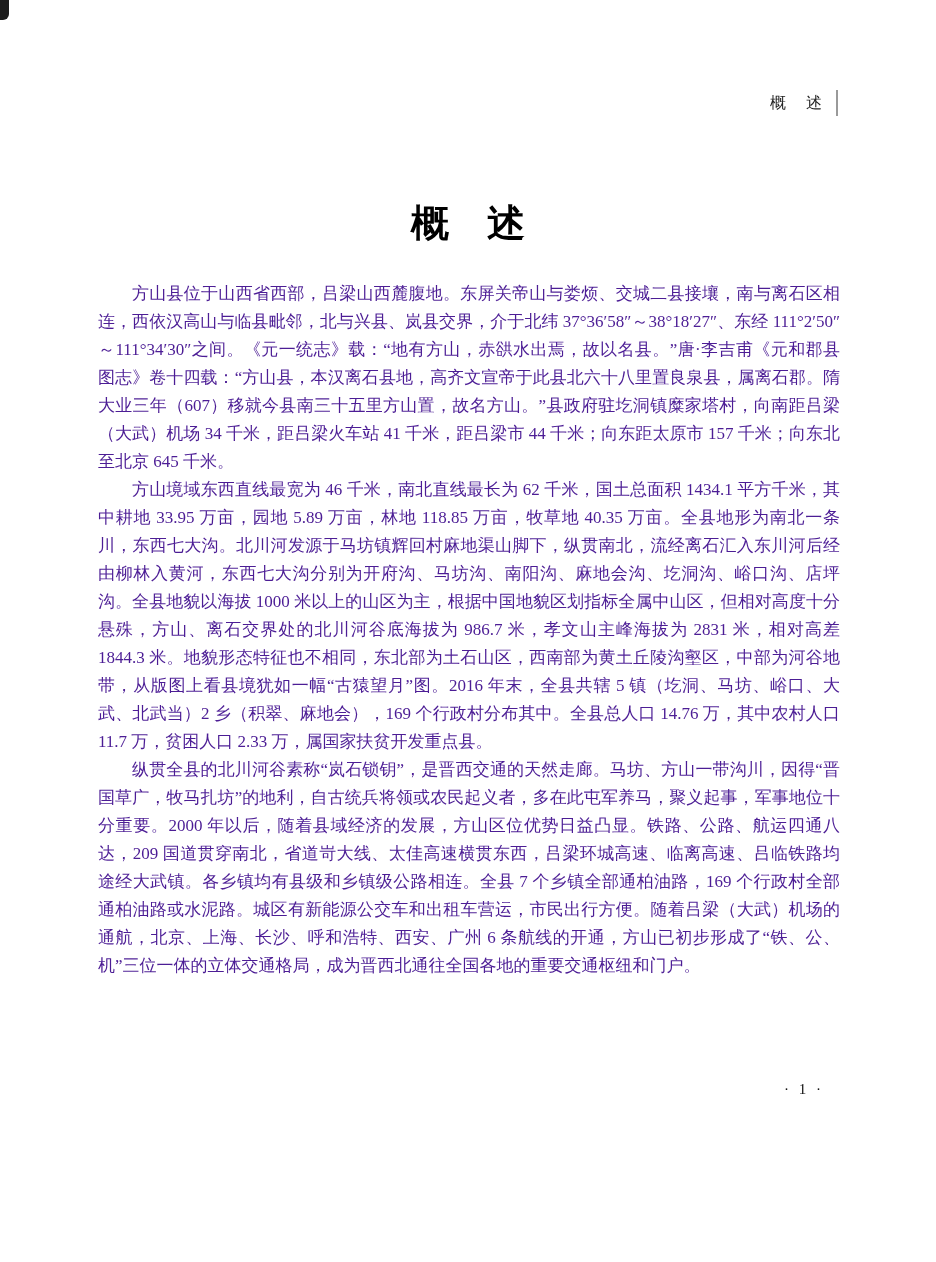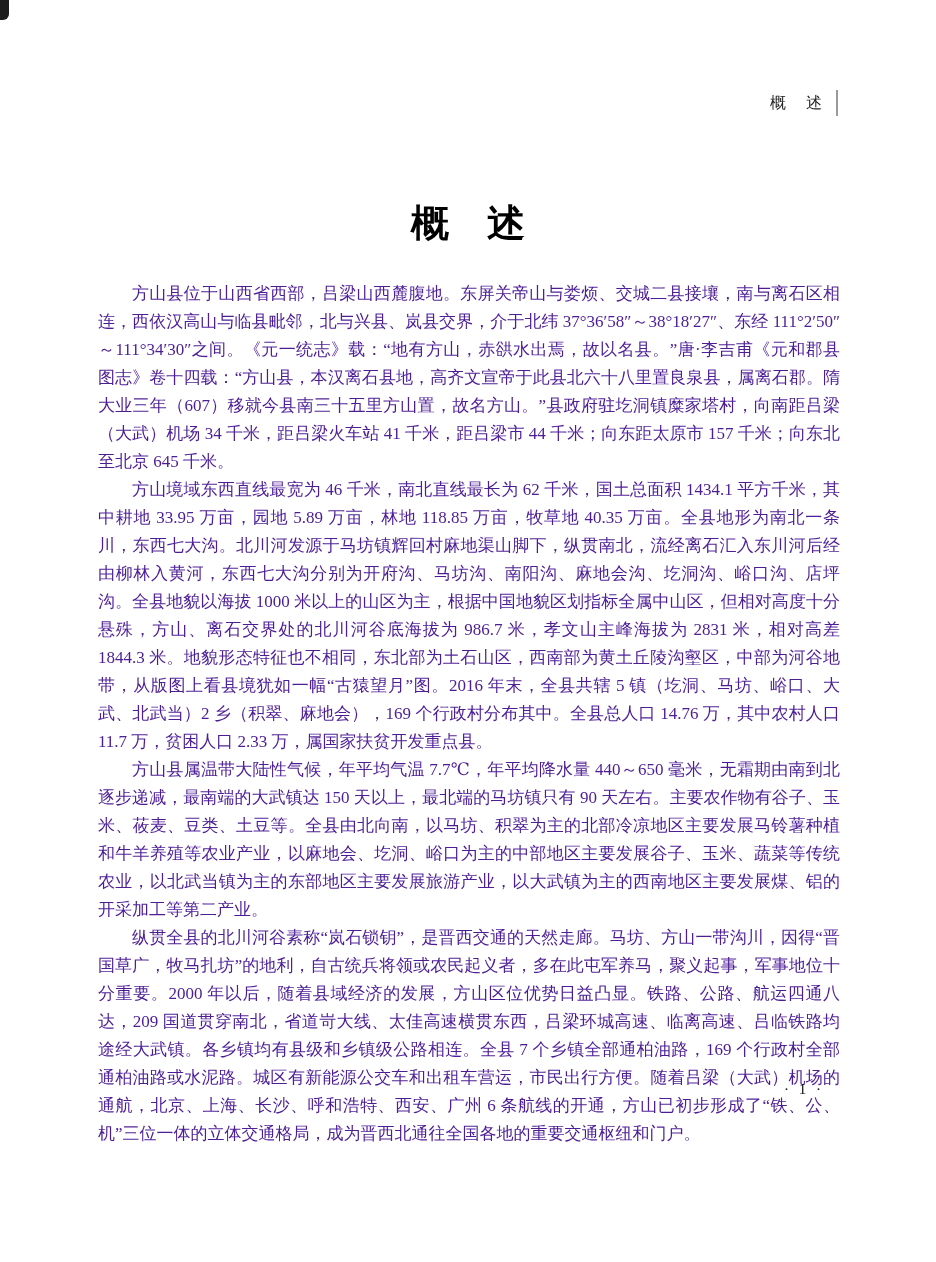--- a/index.html
+++ b/index.html
@@ -89,19 +89,18 @@
   <div class="running-head">
     <span class="rh-text">概　述</span>
     <span class="rh-rule"></span>
   </div>
 
   <h1 class="doc-title">概　述</h1>
 
   <div class="doc-body">
     <p>方山县位于山西省西部，吕梁山西麓腹地。东屏关帝山与娄烦、交城二县接壤，南与离石区相连，西依汉高山与临县毗邻，北与兴县、岚县交界，介于北纬 37°36′58″～38°18′27″、东经 111°2′50″～111°34′30″之间。《元一统志》载：“地有方山，赤谼水出焉，故以名县。”唐·李吉甫《元和郡县图志》卷十四载：“方山县，本汉离石县地，高齐文宣帝于此县北六十八里置良泉县，属离石郡。隋大业三年（607）移就今县南三十五里方山置，故名方山。”县政府驻圪洞镇糜家塔村，向南距吕梁（大武）机场 34 千米，距吕梁火车站 41 千米，距吕梁市 44 千米；向东距太原市 157 千米；向东北至北京 645 千米。</p>
     <p>方山境域东西直线最宽为 46 千米，南北直线最长为 62 千米，国土总面积 1434.1 平方千米，其中耕地 33.95 万亩，园地 5.89 万亩，林地 118.85 万亩，牧草地 40.35 万亩。全县地形为南北一条川，东西七大沟。北川河发源于马坊镇辉回村麻地渠山脚下，纵贯南北，流经离石汇入东川河后经由柳林入黄河，东西七大沟分别为开府沟、马坊沟、南阳沟、麻地会沟、圪洞沟、峪口沟、店坪沟。全县地貌以海拔 1000 米以上的山区为主，根据中国地貌区划指标全属中山区，但相对高度十分悬殊，方山、离石交界处的北川河谷底海拔为 986.7 米，孝文山主峰海拔为 2831 米，相对高差 1844.3 米。地貌形态特征也不相同，东北部为土石山区，西南部为黄土丘陵沟壑区，中部为河谷地带，从版图上看县境犹如一幅“古猿望月”图。2016 年末，全县共辖 5 镇（圪洞、马坊、峪口、大武、北武当）2 乡（积翠、麻地会），169 个行政村分布其中。全县总人口 14.76 万，其中农村人口 11.7 万，贫困人口 2.33 万，属国家扶贫开发重点县。</p>
-    <p>方山县属温带大陆性气候，年平均气温 7.7℃，年平均降水量 440～650 毫米，无霜期由南到北逐步递减，最南端的大武镇达 150 天以上，最北端的马坊镇只有 90 天左右。主要农作物有谷子、玉米、莜麦、豆类、土豆等。全县由北向南，以马坊、积翠为主的北部冷凉地区主要发展马铃薯种植和牛羊养殖等农业产业，以麻地会、圪洞、峪口为主的中部地区主要发展谷子、玉米、蔬菜等传统农业，以北武当镇为主的东部地区主要发展旅游产业，以大武镇为主的西南地区主要发展煤、铝的开采加工等第二产业。</p>
     <p>纵贯全县的北川河谷素称“岚石锁钥”，是晋西交通的天然走廊。马坊、方山一带沟川，因得“晋国草广，牧马扎坊”的地利，自古统兵将领或农民起义者，多在此屯军养马，聚义起事，军事地位十分重要。2000 年以后，随着县域经济的发展，方山区位优势日益凸显。铁路、公路、航运四通八达，209 国道贯穿南北，省道岢大线、太佳高速横贯东西，吕梁环城高速、临离高速、吕临铁路均途经大武镇。各乡镇均有县级和乡镇级公路相连。全县 7 个乡镇全部通柏油路，169 个行政村全部通柏油路或水泥路。城区有新能源公交车和出租车营运，市民出行方便。随着吕梁（大武）机场的通航，北京、上海、长沙、呼和浩特、西安、广州 6 条航线的开通，方山已初步形成了“铁、公、机”三位一体的立体交通格局，成为晋西北通往全国各地的重要交通枢纽和门户。</p>
   </div>
 
   <div class="page-number">· 1 ·</div>
 
 </div>
 
 </body></html>

